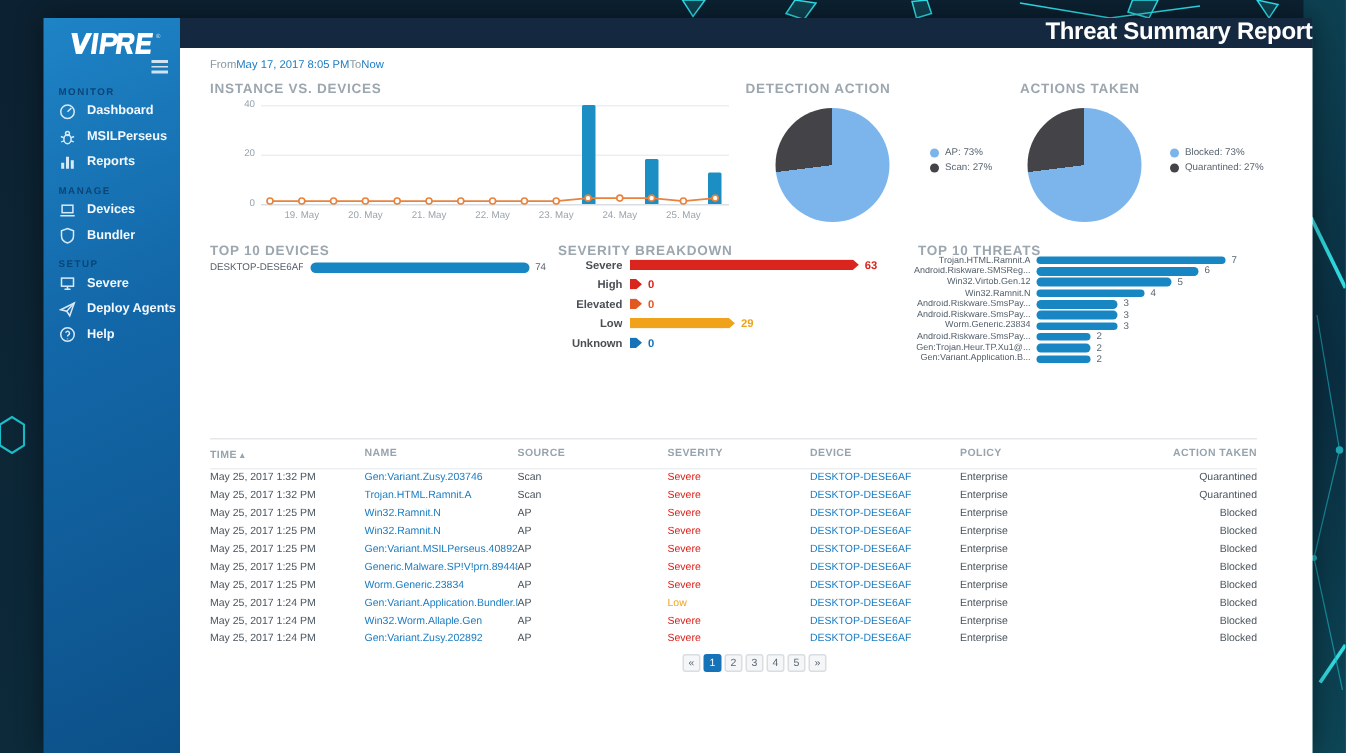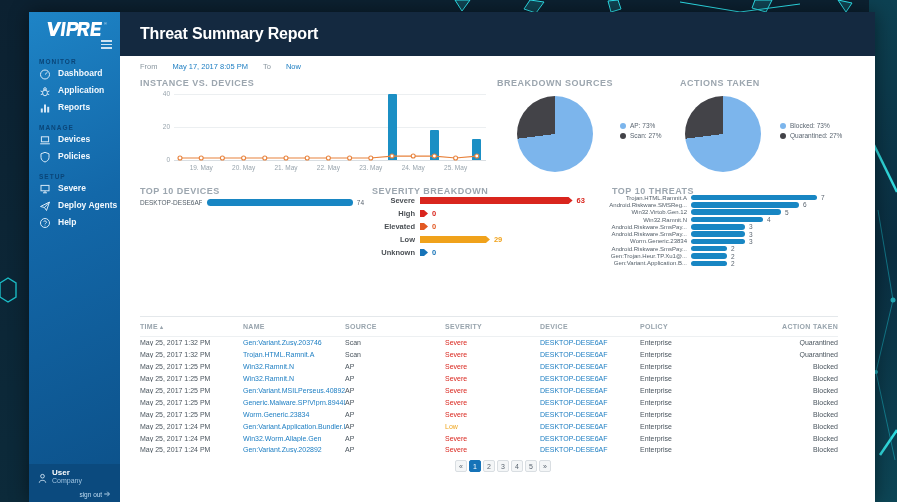--- a/index.html
+++ b/index.html
@@ -18,25 +18,25 @@
   .nav-item .ic { width:12px; height:12px; margin-right:7px; flex:none; display:flex; align-items:center; justify-content:center; }
   .user-block { position:absolute; left:0; right:0; bottom:0; background:#0B4A7E; padding:5px 8px 4px 8px; }
   .user-row { display:flex; align-items:flex-start; }
   .user-row .ic { width:11px; height:11px; margin-right:4px; margin-top:1px; }
   .user-name { font-size:8px; font-weight:bold; color:#FFFFFF; line-height:8px; }
   .user-company { font-size:7px; color:#9FC4E2; line-height:8px; }
   .sign-out { text-align:right; font-size:6.5px; color:#BFDCF2; margin-top:6px; cursor:pointer; }
 
   
   .main { flex:1; display:flex; flex-direction:column; min-width:0; }
-  .titlebar { height:44px; flex:none; background:#142940; display:flex; align-items:center; padding-left:20px; }
+  .titlebar { height:20px; flex:none; background:#142940; display:flex; align-items:center; padding-left:20px;justify-content:flex-end; }
   .titlebar h1 { color:#FFFFFF; font-size:16px; font-weight:bold; letter-spacing:-.2px; }
   .content { flex:1; background:#FFFFFF; position:relative; overflow:hidden; }
 
-  .filter-row { position:absolute; left:20px; top:6px; font-size:7.5px; color:#8A97A0; display:flex; gap:15px; align-items:center; }
+  .filter-row { position:absolute; left:20px; top:6px; font-size:7.5px; color:#8A97A0; display:flex; gap:0; align-items:center; }
   .filter-link { color:#1B7DC2; cursor:pointer; }
 
   .section-title { position:absolute; font-size:9px; font-weight:bold; letter-spacing:.5px; color:#9CA6AF; }
 
   
   #ivd-plot { position:absolute; left:28px; top:34px; width:340px; height:96px; }
   .gridline { position:absolute; left:26px; right:2px; height:1px; background:#ECEFF1; }
   .gridline.zero { background:#D9DEE2; }
   .ytick { position:absolute; left:0; width:22px; text-align:right; font-size:6.5px; color:#98A4AD; }
   .bar-v { position:absolute; width:9px; background:#1B8FC4; border-radius:1px 1px 0 0; }
@@ -160,21 +160,21 @@
           <span class="ic">
             <svg width="12" height="12" viewBox="0 0 12 12" fill="none" stroke="#D8E9F7" stroke-width="1">
               <circle cx="6" cy="4" r="1.3"></circle>
               <ellipse cx="6" cy="7.8" rx="2.4" ry="3"></ellipse>
               <line x1="1.6" y1="6" x2="3.6" y2="6.8"></line>
               <line x1="10.4" y1="6" x2="8.4" y2="6.8"></line>
               <line x1="1.8" y1="9.6" x2="3.7" y2="8.9"></line>
               <line x1="10.2" y1="9.6" x2="8.3" y2="8.9"></line>
             </svg>
           </span>
-          <span>Application</span>
+          <span>MSILPerseus</span>
         </div>
         <div class="nav-item">
           <span class="ic">
             <svg width="12" height="12" viewBox="0 0 12 12" fill="#D8E9F7">
               <rect x="1.8" y="6.5" width="2" height="4"></rect>
               <rect x="5" y="2.5" width="2" height="8"></rect>
               <rect x="8.2" y="4.8" width="2" height="5.7"></rect>
             </svg>
           </span>
           <span>Reports</span>
@@ -188,21 +188,21 @@
             </svg>
           </span>
           <span>Devices</span>
         </div>
         <div class="nav-item">
           <span class="ic">
             <svg width="12" height="12" viewBox="0 0 12 12" fill="none" stroke="#D8E9F7" stroke-width="1">
               <path d="M6 1.3 L10 2.8 V6.4 C10 8.8 8.1 10.4 6 11 C3.9 10.4 2 8.8 2 6.4 V2.8 Z"></path>
             </svg>
           </span>
-          <span>Policies</span>
+          <span>Bundler</span>
         </div>
         <div class="nav-section-label">SETUP</div>
         <div class="nav-item">
           <span class="ic">
             <svg width="12" height="12" viewBox="0 0 12 12" fill="none" stroke="#D8E9F7" stroke-width="1">
               <rect x="2" y="2.4" width="8" height="5.4"></rect>
               <line x1="6" y1="7.8" x2="6" y2="9.8"></line>
               <line x1="4" y1="9.8" x2="8" y2="9.8"></line>
             </svg>
           </span>
@@ -221,40 +221,20 @@
           <span class="ic">
             <svg width="12" height="12" viewBox="0 0 12 12" fill="none" stroke="#D8E9F7" stroke-width="1">
               <circle cx="6" cy="6" r="4.5"></circle>
               <path d="M4.8 4.8 a1.3 1.3 0 1 1 1.9 1.5 q-0.7 0.4 -0.7 1"></path>
               <line x1="6" y1="8.6" x2="6" y2="9.2"></line>
             </svg>
           </span>
           <span>Help</span>
         </div>
       </div>
-    <div class="user-block">
-      <div class="user-row">
-        <span class="ic">
-          <svg width="11" height="11" viewBox="0 0 12 12" fill="none" stroke="#D8E9F7" stroke-width="1">
-            <circle cx="6" cy="3.5" r="2"></circle>
-              <path d="M2.5 10.5 C2.5 7.2 9.5 7.2 9.5 10.5"></path>
-          </svg>
-        </span>
-        <div>
-          <div class="user-name">User</div>
-          <div class="user-company">Company</div>
-        </div>
-      </div>
-      <div class="sign-out">
-        <span>sign out</span>
-        <svg width="8" height="6" viewBox="0 0 10 8">
-            <path d="M0 4 h6 M4 1 l3 3 -3 3" stroke="#BFDCF2" fill="none" stroke-width="1.2"></path>
-          </svg>
-      </div>
-    </div>
   </div>
 
   <div class="main">
     <div class="titlebar">
       <h1>Threat Summary Report</h1>
     </div>
     <div class="content">
 
       <div class="filter-row">
         <span>From</span>
@@ -294,21 +274,21 @@
           </svg>
           <div class="xtick" style="left: 33.2px;">19. May</div>
           <div class="xtick" style="left: 75.6px;">20. May</div>
           <div class="xtick" style="left: 118px;">21. May</div>
           <div class="xtick" style="left: 160.4px;">22. May</div>
           <div class="xtick" style="left: 202.8px;">23. May</div>
           <div class="xtick" style="left: 245.2px;">24. May</div>
           <div class="xtick" style="left: 287.6px;">25. May</div>
         </div>
 
-      <div class="section-title" style="left:377px;top:22px;">BREAKDOWN SOURCES</div>
+      <div class="section-title" style="left:377px;top:22px;">DETECTION ACTION</div>
       <div class="pie" id="pie-sources" style="left: 397px; top: 40px; background: conic-gradient(rgb(124, 181, 236) 0%, rgb(124, 181, 236) 73%, rgb(67, 67, 72) 73%, rgb(67, 67, 72) 100%);"></div>
       <div class="legend" id="legend-sources" style="left:500px;top:66px;">
           <div class="legend-row">
             <span class="legend-dot" style="background: rgb(124, 181, 236);"></span>
             <span>AP: 73%</span>
           </div>
           <div class="legend-row">
             <span class="legend-dot" style="background: rgb(67, 67, 72);"></span>
             <span>Scan: 27%</span>
           </div>

